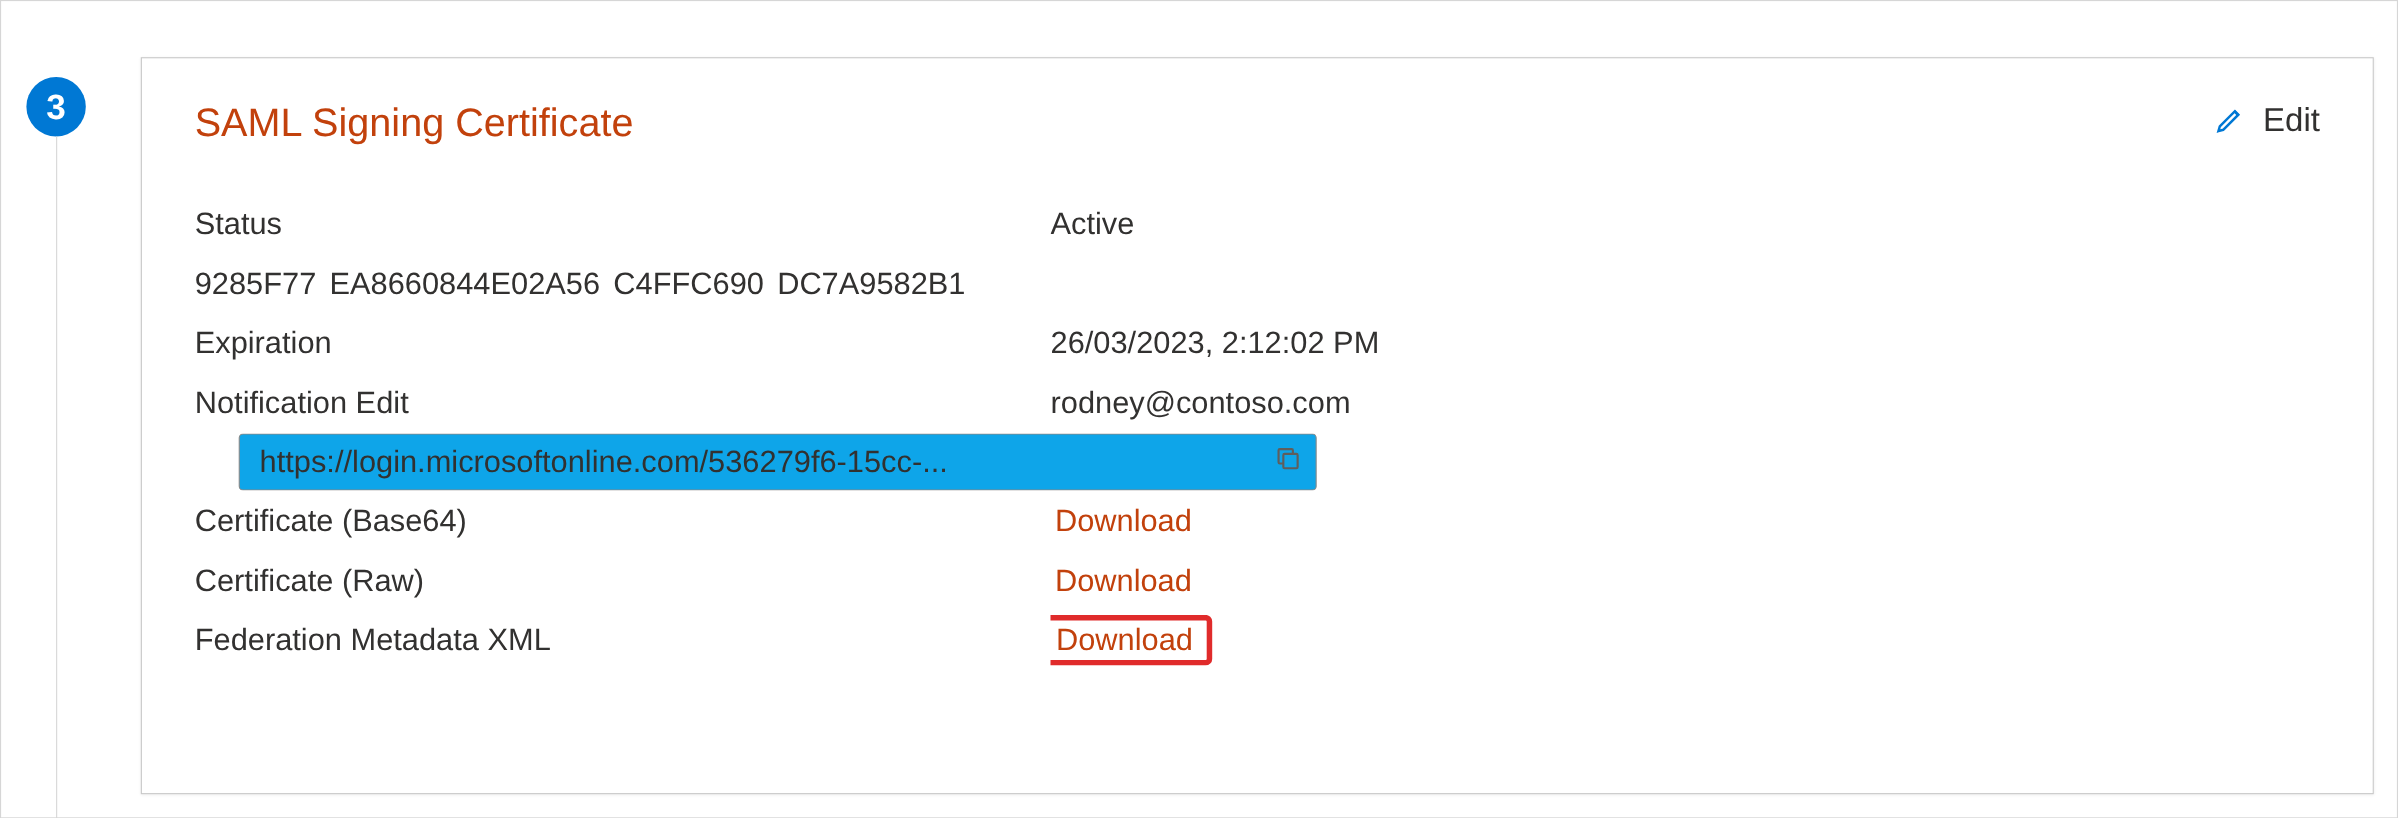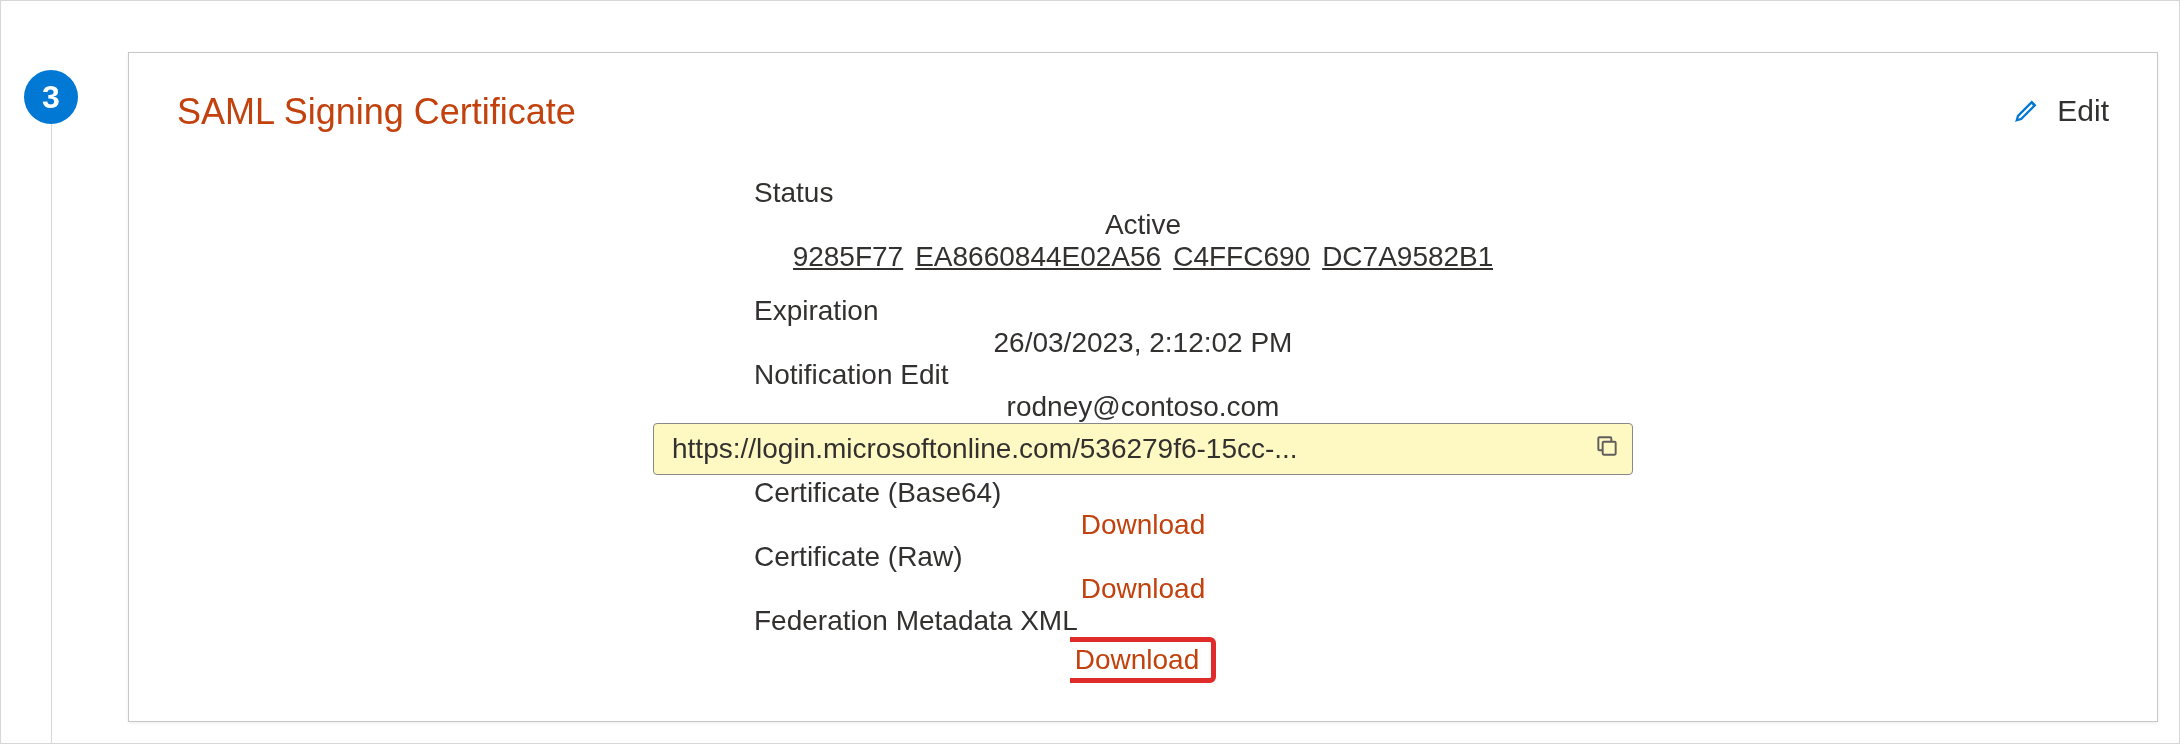--- a/index.html
+++ b/index.html
@@ -82,21 +82,20 @@
       stroke: #0078d4;
       fill: none;
       stroke-width: 1.8;
     }
     .field-row {
       display: flex;
       align-items: center;
       min-height: 54px;
       font-size: 28px;
       color: #323130;
-      flex-direction: column;
     }
     .field-label {
       width: 778px;
       flex-shrink: 0;
     }
     .field-value {
       flex: 1;
       white-space: nowrap;
       overflow: hidden;
       text-overflow: ellipsis;
@@ -109,45 +108,46 @@
     .download-highlight {
       border: 5px solid #e02b2b;
       border-radius: 6px;
       padding: 2px 12px;
       margin-left: -12px;
       display: inline-block;
     }
     .url-box {
       display: flex;
       align-items: center;
-      background: #fef9c3;
+      background: #0ea5e9;
       border: 1px solid #8a8886;
       border-radius: 4px;
       height: 52px;
       padding: 0 12px 0 18px;
       width: 980px;
       max-width: 100%;
       gap: 12px;
+      margin-left: 40px;
     }
     .url-text {
       flex: 1;
       white-space: nowrap;
       overflow: hidden;
       text-overflow: ellipsis;
       font-size: 28px;
       color: #323130;
     }
     .copy-icon svg {
       width: 26px;
       height: 26px;
       stroke: #605e5c;
       fill: none;
       stroke-width: 1.8;
     }
-    .thumb-seg { margin-right: 12px; text-decoration: underline; }
+    .thumb-seg { margin-right: 12px; }
     .thumb-seg:last-child { margin-right: 0; }
   </style>
 </head>
 <body>
 
 <div class="outer-border"></div>
 
 <div class="step-badge">
   <span>3</span>
 </div>

